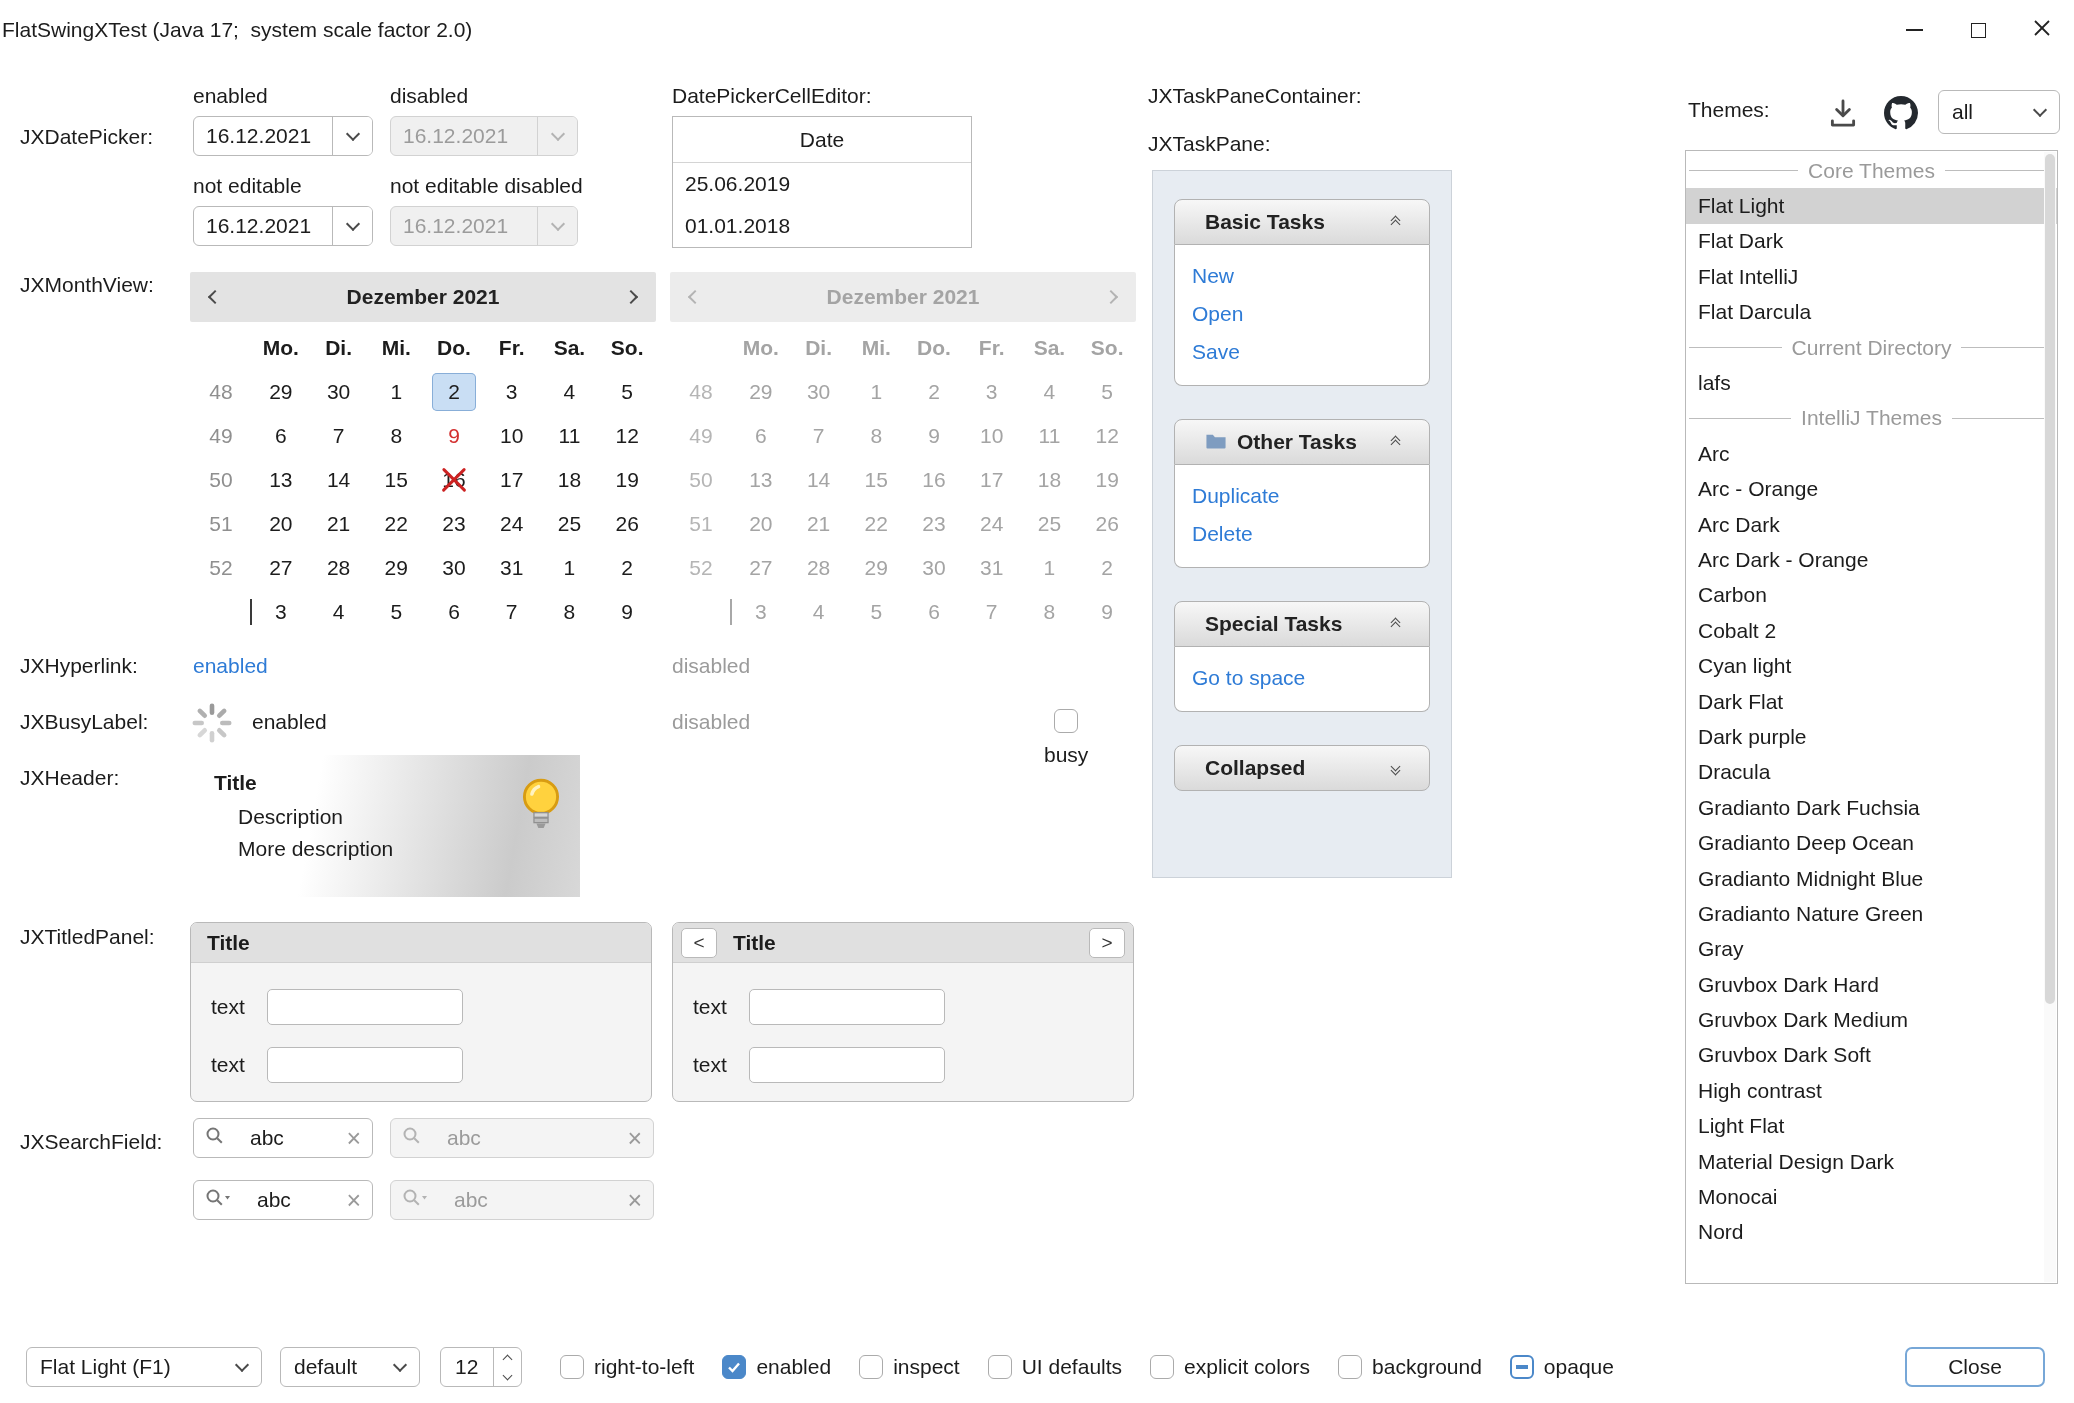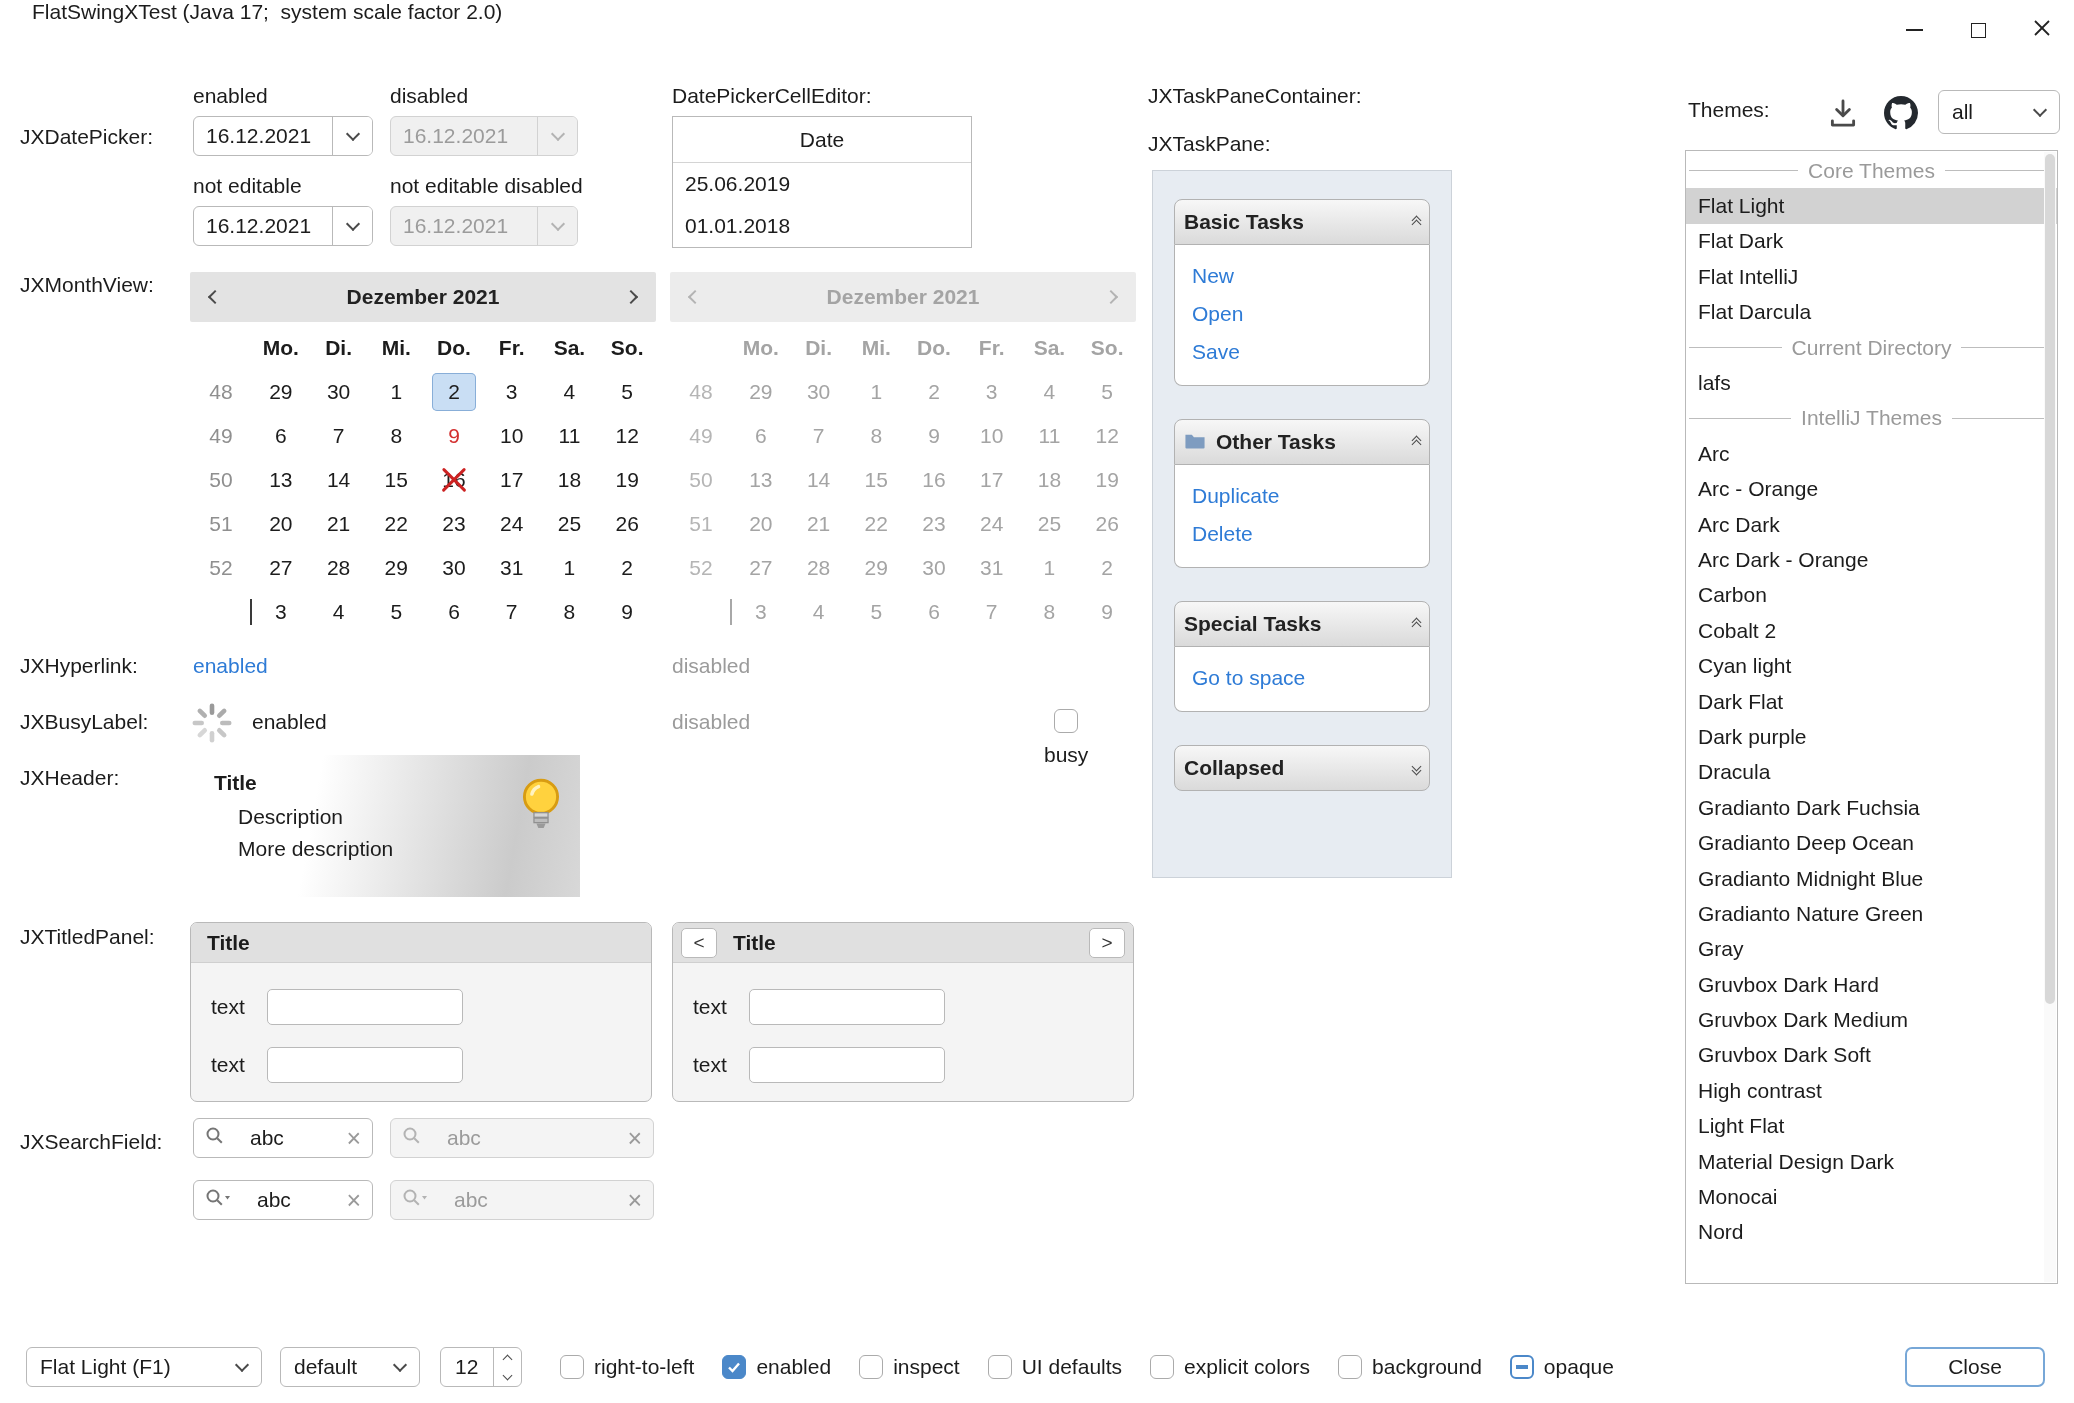--- a/index.html
+++ b/index.html
@@ -3,21 +3,21 @@
 <meta charset="utf-8">
 <style>
   * { box-sizing:border-box; margin:0; padding:0; }
   html,body { width:2074px; height:1403px; }
   body { font-family:"Liberation Sans", sans-serif; font-size:21px; color:#1c1c1c; background:#ffffff; overflow:hidden; }
   #app { position:relative; width:2074px; height:1403px; background:#fff; }
   .abs { position:absolute;flex-direction:column; }
   .gray { color:#9b9b9b; }
 
   
-  .titlebar { position:absolute; left:0; top:0; width:100%; height:60px; display:flex; align-items:flex-start; padding-left:32px; font-size:21px; background:#fff; }
+  .titlebar { position:absolute; left:0; top:0; width:100%; height:60px; display:flex; align-items:center; padding-left:2px; font-size:21px; background:#fff; }
   .titlebar .wtitle { white-space:pre; }
   .win-controls { position:absolute; right:0; top:0; height:60px; display:flex; }
   .win-btn { width:64px; height:60px; display:flex; align-items:center; justify-content:center; }
   .ic-min { width:17px; height:2px; background:#222; }
   .ic-max { width:15px; height:15px; border:1.7px solid #222; }
 
   
   .chv { display:inline-block; width:10px; height:10px; border-right:2.2px solid #4a4a4a; border-bottom:2.2px solid #4a4a4a; }
   .chv.down  { transform:rotate(45deg); margin-top:-4px; }
   .chv.up    { transform:rotate(-135deg); margin-top:4px; }
@@ -100,21 +100,21 @@
   .search .clear { color:#9a9a9a; font-size:25px; line-height:1; }
   .search.disabled { background:#f4f4f4; border-color:#d2d2d2; }
   .search.disabled .val { color:#9b9b9b; }
   .search.disabled svg circle, .search.disabled svg line { stroke:#b3b3b3; }
   .search.disabled svg path { fill:#b3b3b3; }
 
   
   .tp-container { position:absolute; left:1152px; top:170px; width:300px; height:708px;
                   background:#e7ecf2; border:1px solid #ccd2d9; display:flex; flex-direction:column; gap:33px; padding:28px 21px; }
   .tp-title { height:46px; background:linear-gradient(#f7f7f7, #dadada); border:1px solid #b2b2b2; border-radius:8px 8px 0 0;
-              display:flex; align-items:center; padding:0 9px; gap:10px; font-weight:bold; color:#222; }
+              display:flex; align-items:center; padding:0 30px; gap:10px; font-weight:bold; color:#222; }
   .taskpane.collapsed .tp-title { border-radius:8px; }
   .tp-content { background:#fff; border:1px solid #b2b2b2; border-top:none; border-radius:0 0 8px 8px; padding:12px 0 14px 0; display:flex; flex-direction:column; }
   .tp-link { color:#2e7bd6; padding:7px 17px; }
   .dbl { margin-left:auto; display:flex; flex-direction:column; align-items:center; }
   .dbl .chv { margin:-1.5px 0; }
 
   
   .theme-list { position:absolute; left:1685px; top:150px; width:373px; height:1134px; border:1px solid #b9b9b9; background:#fff; overflow:hidden; padding-top:2px; }
   .theme-item { height:35.4px; display:flex; align-items:center; padding-left:12px; }
   .theme-item.selected { background:#d2d2d2; }

